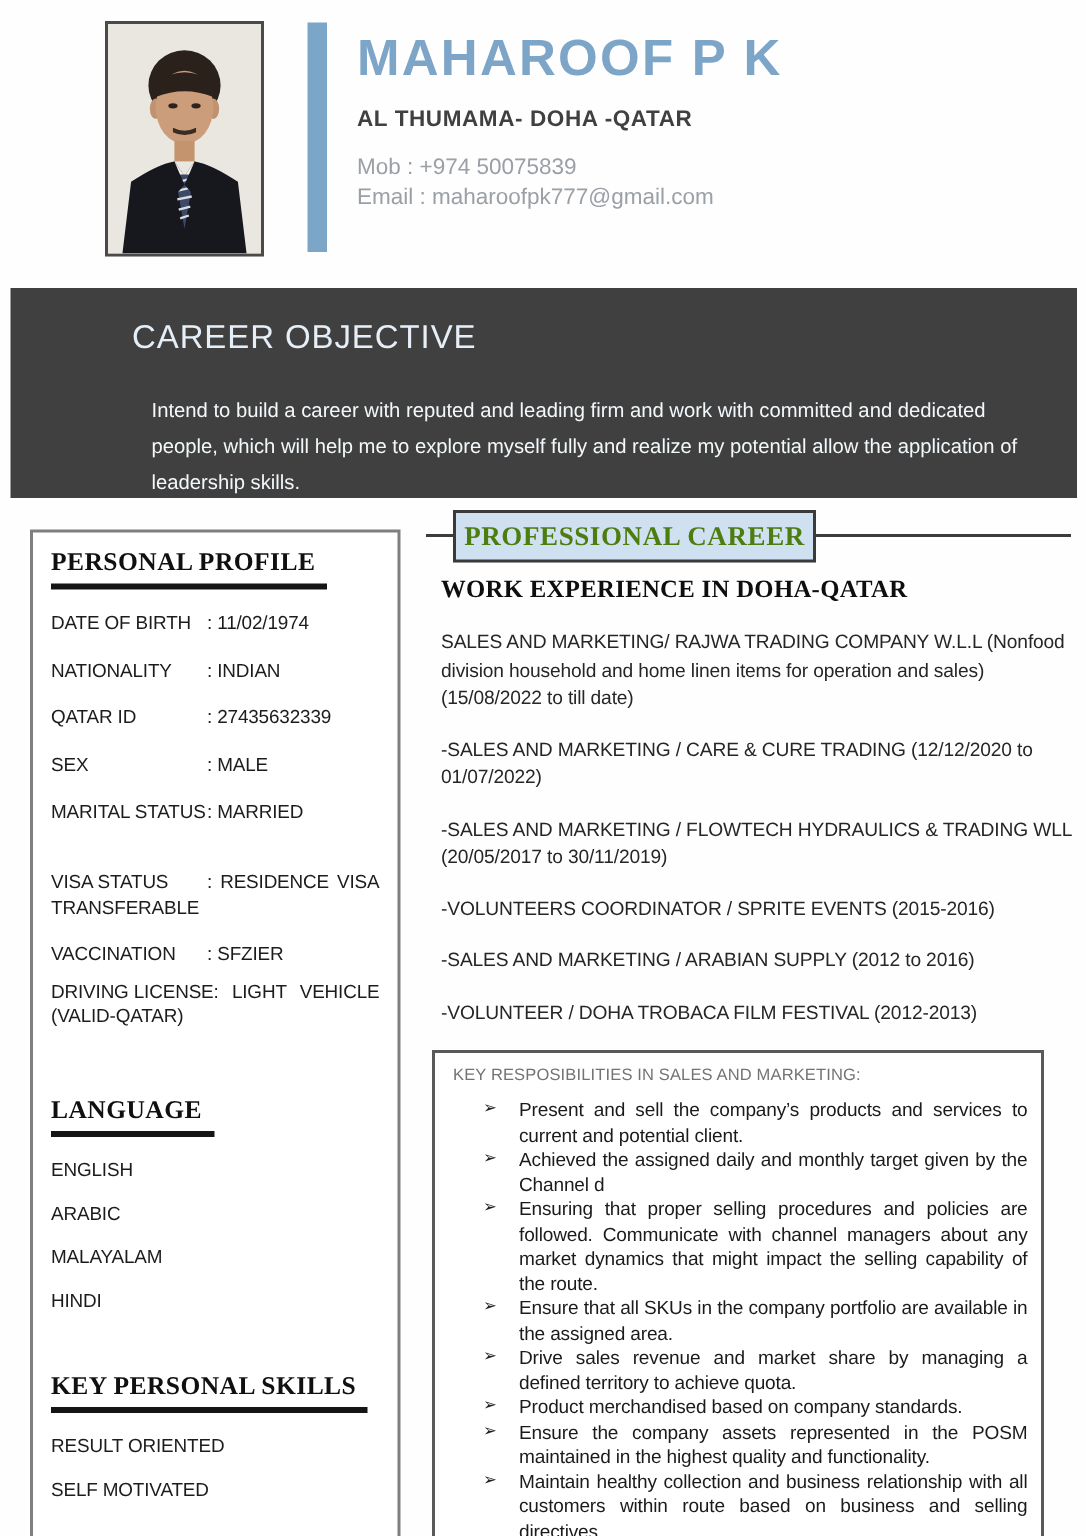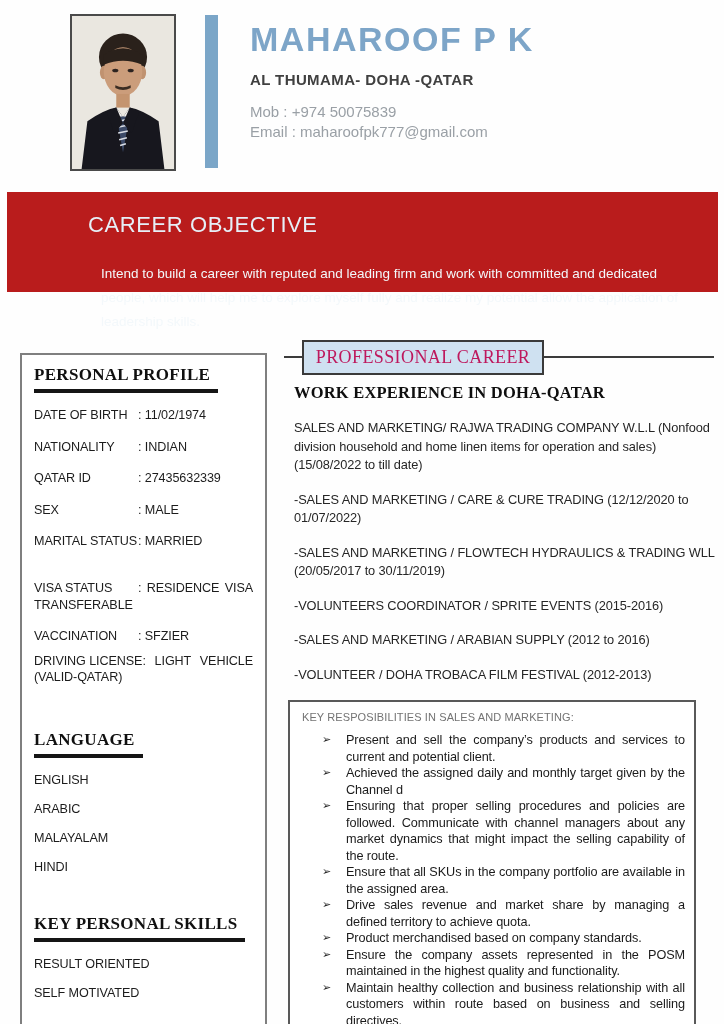--- a/index.html
+++ b/index.html
@@ -4,27 +4,27 @@
 <style>
   html,body{margin:0;padding:0;background:#ffffff;}
   .page{position:relative;width:724px;height:1024px;background:#fefefe;
         font-family:"Liberation Sans",sans-serif;overflow:hidden;color:#1c1c1c;}
 
   
   .photo{position:absolute;left:70px;top:14px;width:106px;height:157px;
          border:2px solid #4a4a4a;box-sizing:border-box;background:#edeae5;}
   .photo svg{display:block;width:100%;height:100%;}
   .vbar{position:absolute;left:205px;top:15px;width:13px;height:153px;background:#7ba6c8;}
-  .header-text{position:absolute;left:238px;top:20px;width:470px;margin-left:12px;}
+  .header-text{position:absolute;left:238px;top:20px;width:470px;}
   .name{margin:0;font-size:34px;font-weight:bold;color:#7da5c8;letter-spacing:1.5px;}
   .address{margin-top:12px;font-size:15px;font-weight:bold;color:#404040;letter-spacing:0.4px;}
   .contact{margin-top:14px;font-size:15px;color:#9aa0a6;line-height:1.35;}
 
   
-  .objective{position:absolute;left:7px;top:192px;width:711px;height:100px;background:#b91c1c;}
+  .objective{position:absolute;left:7px;top:192px;width:711px;height:140px;background:#404040;}
   .obj-title{position:absolute;left:81px;top:20px;margin:0;font-size:22px;font-weight:400;
              color:#e6eff7;letter-spacing:0.6px;}
   .obj-text{position:absolute;left:81px;top:57px;width:578px;margin:13px;font-size:13.5px;
             line-height:1.78;color:#f3f8fb;}
 
   
   .left-box{position:absolute;left:20px;top:353px;width:247px;height:771px;
             border:2px solid #7f7f7f;box-sizing:border-box;padding:10px 12px;
             font-size:12.6px;letter-spacing:-0.1px;background:#fff;}
   .sec-title{font-family:"Liberation Serif",serif;font-size:17px;font-weight:bold;color:#101010;
@@ -37,22 +37,22 @@
   .prow.gap{margin-top:30px;}
   .prow.tight{margin-top:8px;}
   .litem{margin-top:15px;}
 
   
   .right-col{position:absolute;left:286px;top:338px;width:432px;}
   .pc-row{position:relative;height:39px;}
   .pc-line{position:absolute;left:-2px;top:18px;width:430px;border-top:2px solid #3c3c3c;}
   .pc-box{position:absolute;left:16px;top:2px;width:242px;height:35px;background:#cfe1f1;
           border:2px solid #3a3a3a;box-sizing:border-box;display:flex;align-items:center;
-          justify-content:center;font-family:"Liberation Serif",serif;font-weight:normal;
-          font-size:18px;color:#be185d;letter-spacing:0.4px;}
+          justify-content:center;font-family:"Liberation Serif",serif;font-weight:bold;
+          font-size:18px;color:#4d7c0f;letter-spacing:0.4px;}
   .work-exp{margin:6px 0 0 8px;font-family:"Liberation Serif",serif;font-size:16.5px;
             font-weight:bold;color:#0e0e0e;letter-spacing:0.2px;}
   .job{margin:16px 0 0 8px;width:422px;font-size:12.8px;line-height:1.45;color:#262626;
        letter-spacing:-0.1px;}
 
   .resp-box{margin:16px 0 0 2px;width:408px;border:2px solid #595959;box-sizing:border-box;
             padding:9px 9px 10px 12px;background:#fff;}
   .resp-head{font-size:11px;color:#737373;letter-spacing:0.1px;}
   .resp-list{margin:9px 0 0 0;padding:0;list-style:none;}
   .resp-item{position:relative;padding-left:44px;text-align:justify;font-size:12.7px;

